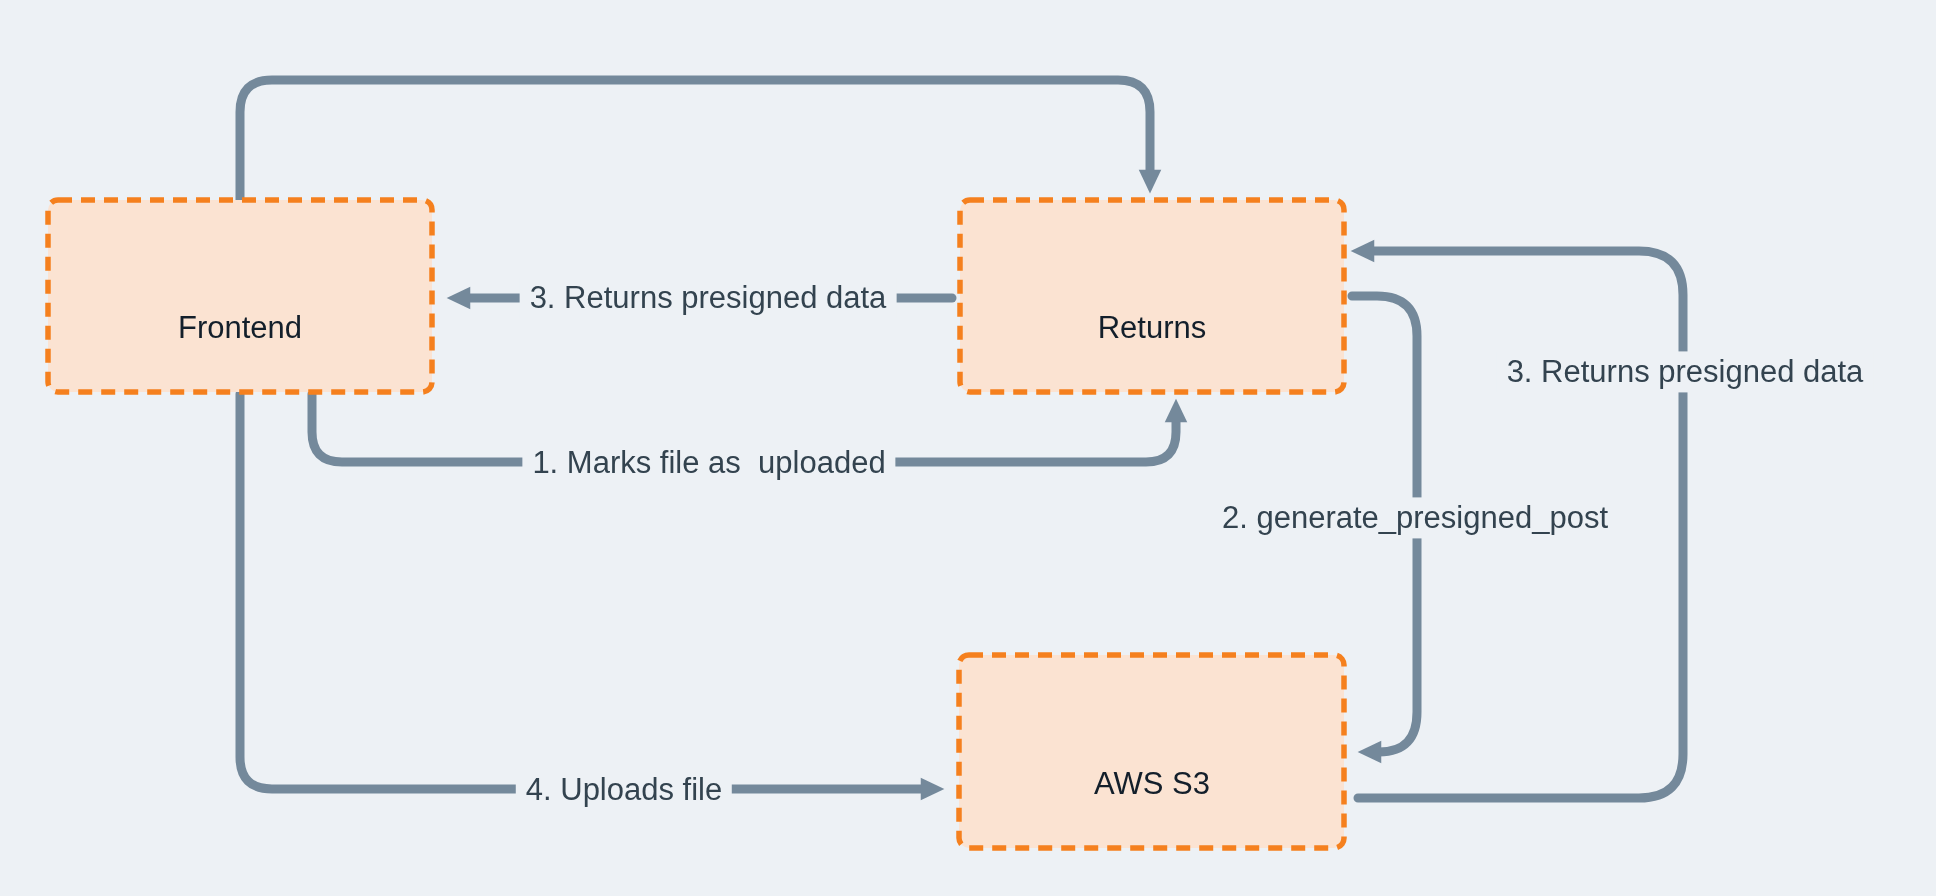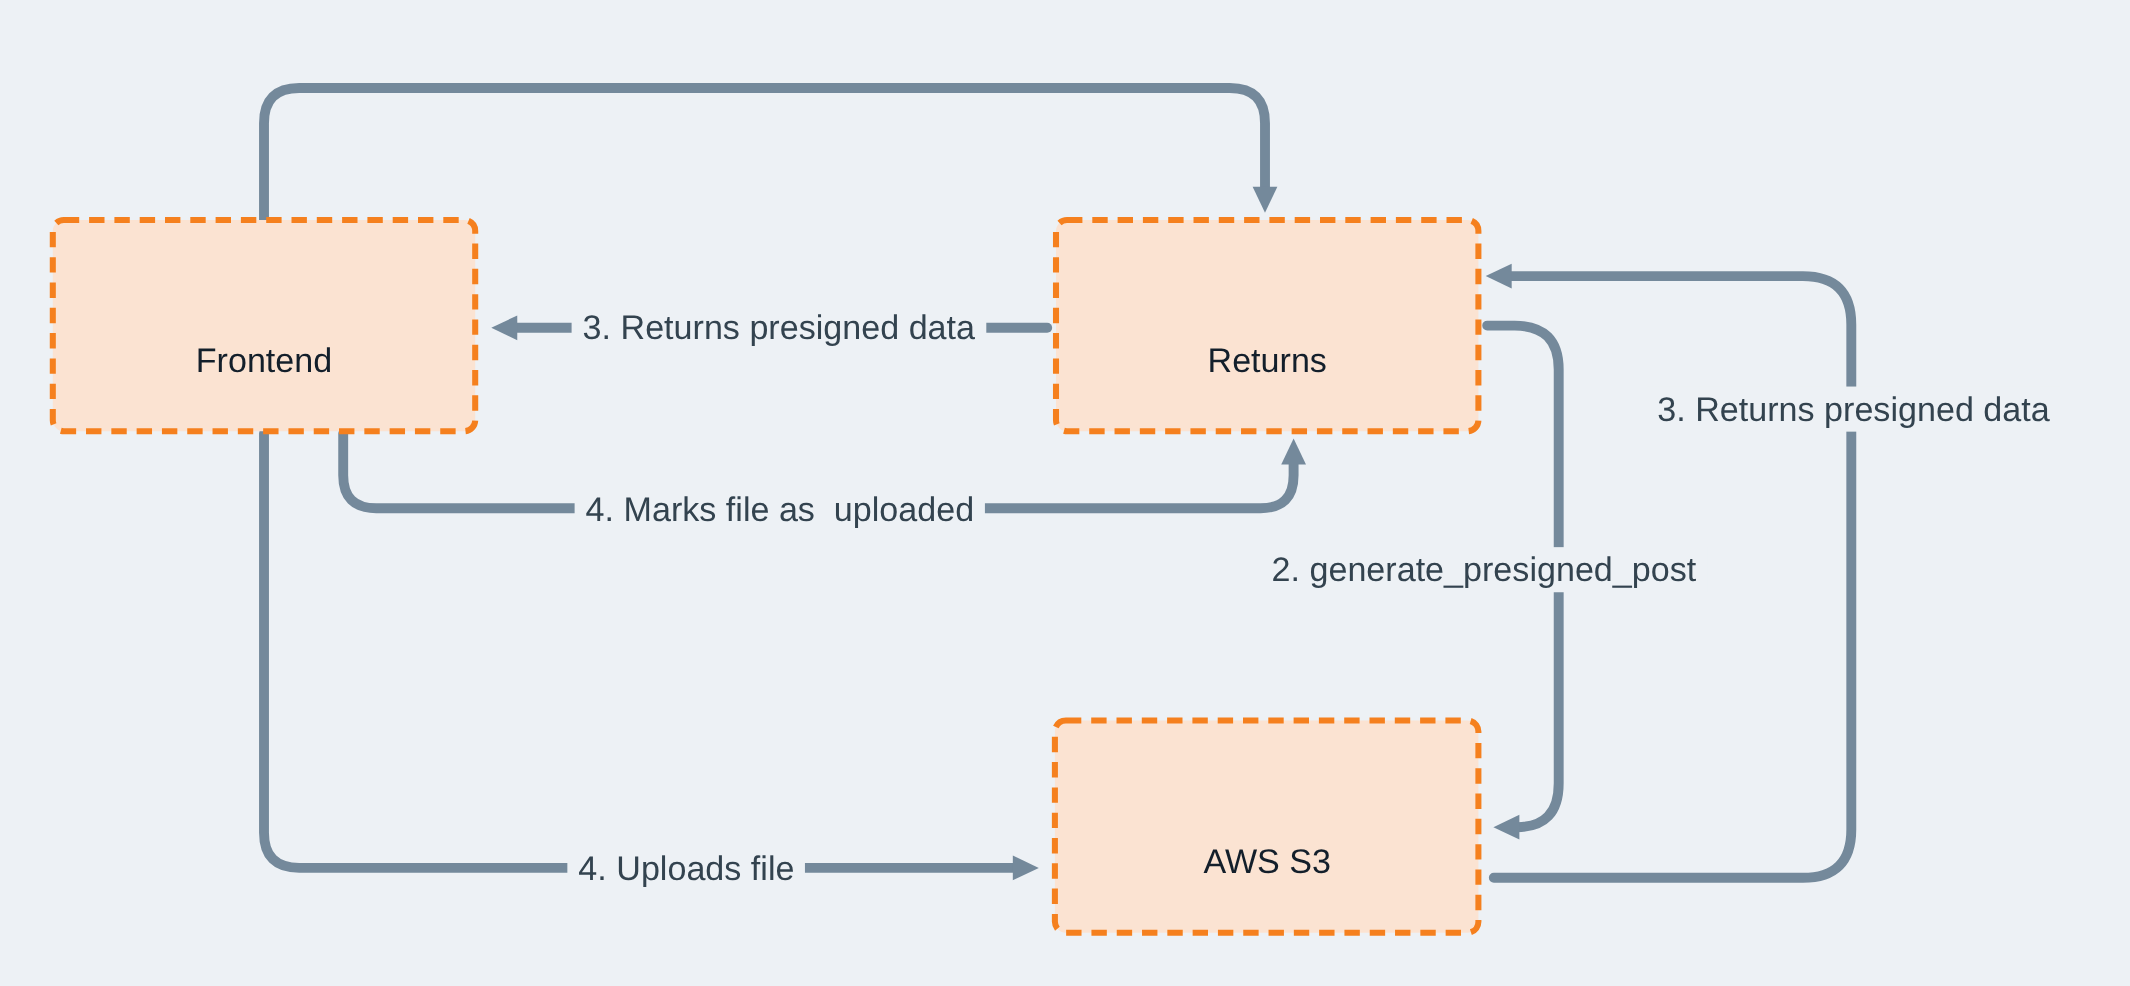--- a/index.html
+++ b/index.html
@@ -70,19 +70,19 @@
 
     <rect class="node-rect" x="48" y="200" width="384" height="192" rx="10"></rect>
     <rect class="node-rect" x="960" y="200" width="384" height="192" rx="10"></rect>
     <rect class="node-rect" x="959" y="655" width="385" height="193" rx="10"></rect>
   </svg>
 
   <div class="node-label" style="left:240px;top:296px">Frontend</div>
   <div class="node-label" style="left:1152px;top:296px">Returns</div>
   <div class="node-label" style="left:1152px;top:752px">AWS S3</div>
 
-  <div class="edge-label" style="left:1349px;top:518px">2. generate_presigned_post</div>
+  <div class="edge-label" style="left:1415px;top:518px">2. generate_presigned_post</div>
   <div class="edge-label" style="left:1685px;top:372px">3. Returns presigned data</div>
   <div class="edge-label" style="left:708px;top:298px">3. Returns presigned data</div>
   <div class="edge-label" style="left:624px;top:790px">4. Uploads file</div>
-  <div class="edge-label" style="left:709px;top:463px">4. Marks file as  uploaded</div>
+  <div class="edge-label" style="left:709px;top:463px">1. Marks file as  uploaded</div>
 
 </div>
 
 </body></html>

